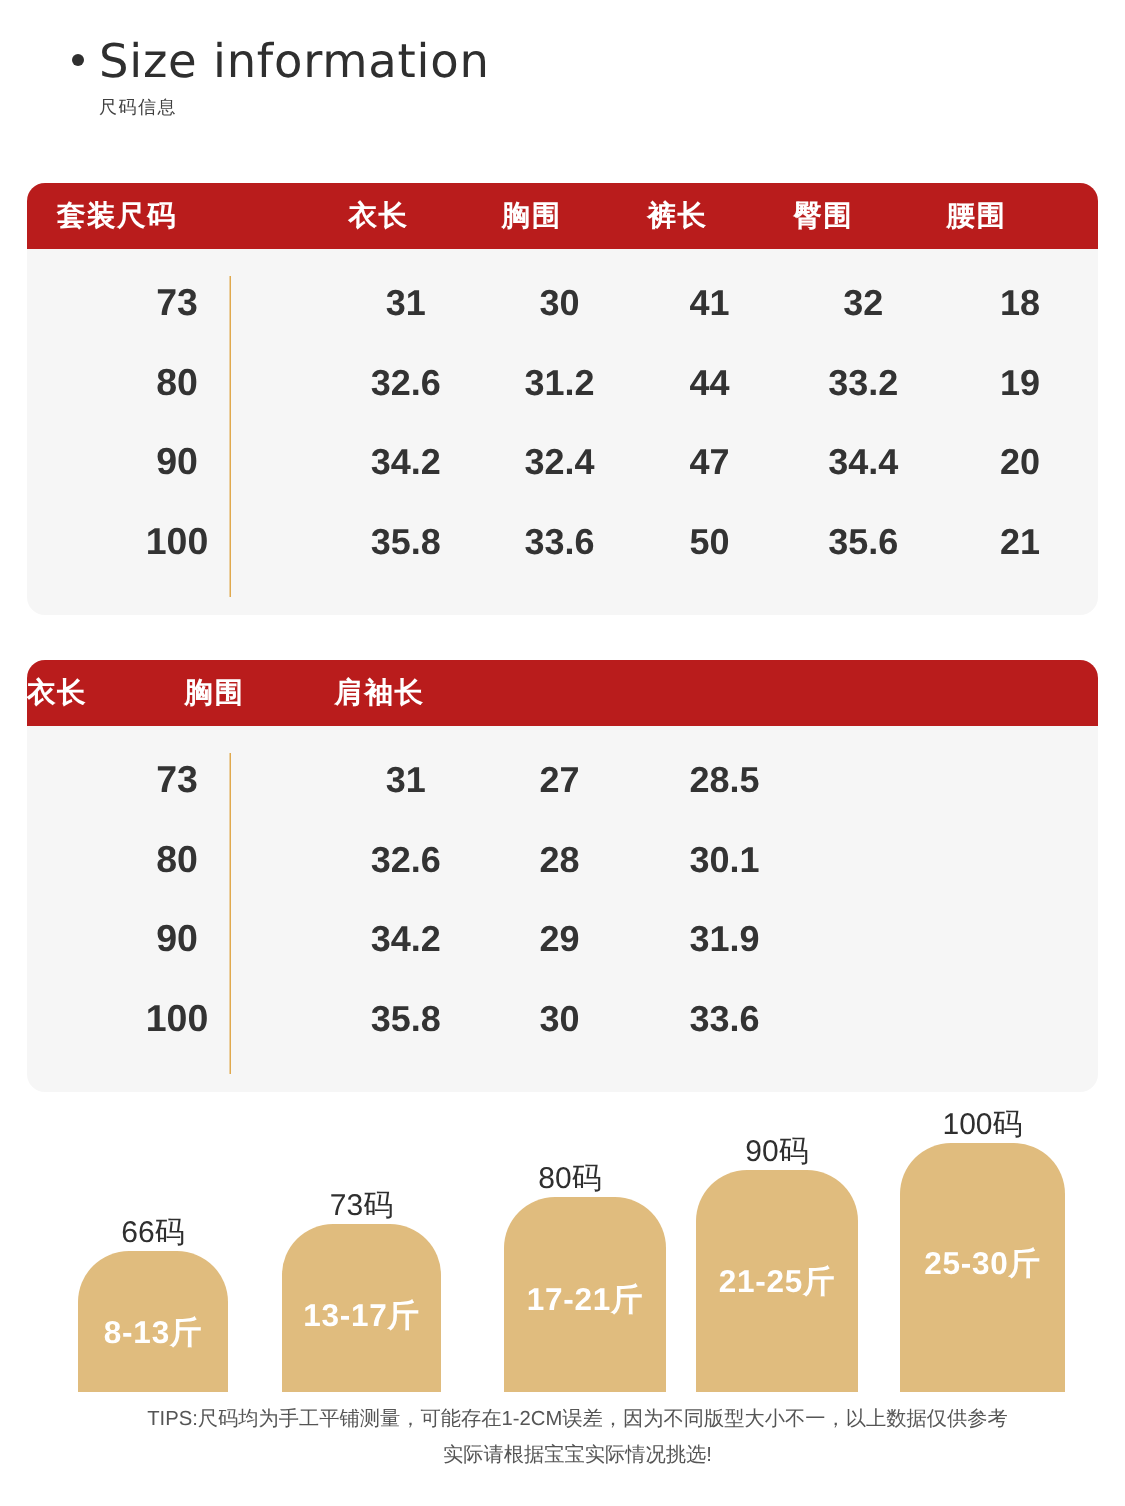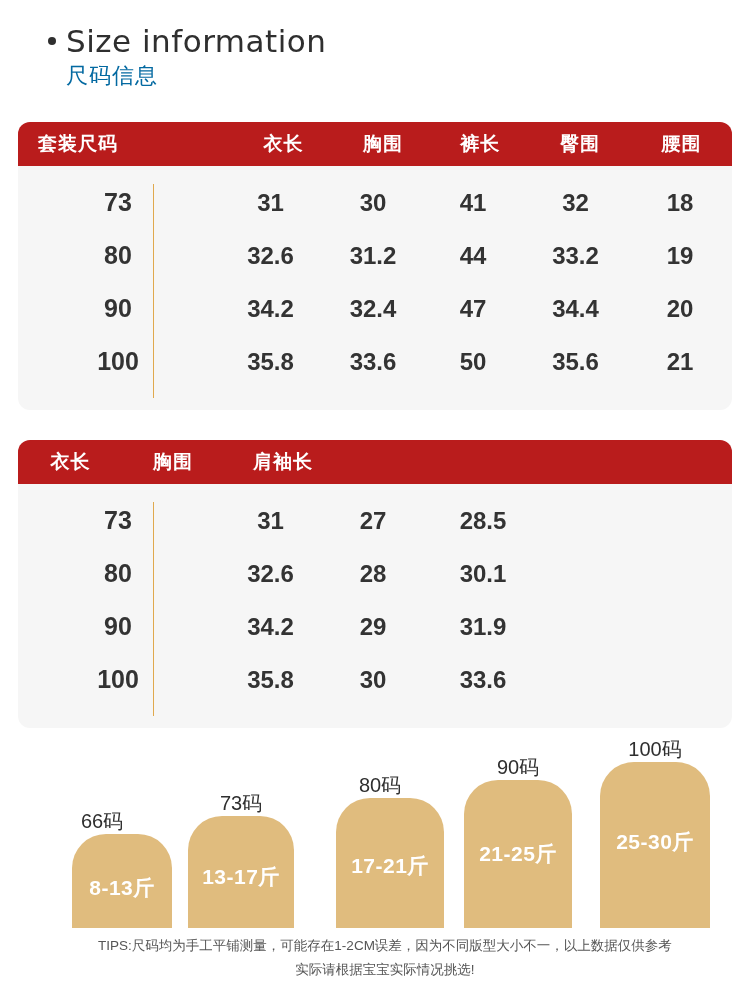--- a/index.html
+++ b/index.html
@@ -36,22 +36,22 @@
     width: 8px;
     height: 8px;
     border-radius: 50%;
     background: #2f2f2f;
     vertical-align: 7px;
     margin-right: 10px;
   }
   .title-cn {
     margin-top: 8px;
     margin-left: 18px;
-    font-size: 22px;
-    color: #0369a1;
+    font-size: 12px;
+    color: #404040;
     letter-spacing: 1px;
     line-height: 1;
   }
 
   
   .size-card {
     position: absolute;
     left: 18px;
     width: 714px;
     border-radius: 12px;
@@ -91,21 +91,20 @@
   .cell {
     text-align: center;
     font-size: 24px;
     font-weight: 700;
     color: #333333;
   }
   .cell.size-col {
     font-size: 25px;
   }
   .head-cell {
-    text-align: center;
     font-size: 19px;
     font-weight: 700;
     color: #ffffff;
   }
   .head-cell.label-col {
     text-align: left;
     padding-left: 20px;
   }
 
   
@@ -263,21 +262,21 @@
       <div class="cell size-col c0">100</div>
       <div class="cell c1">35.8</div>
       <div class="cell c2">30</div>
       <div class="cell c3">33.6</div>
     </div>
   </div>
 </div>
 
 <div class="badges">
 
-  <div class="badge" style="left:52px; width:100px; height:94px; padding-top:40px;margin-left:20px;">
+  <div class="badge" style="left:52px; width:100px; height:94px; padding-top:40px;">
     <span class="badge-weight">8-13斤</span>
   </div>
   <div class="badge-code" style="left:52px; width:100px; top:52px;">66码</div>
 
   <div class="badge" style="left:188px; width:106px; height:112px; padding-top:47px;">
     <span class="badge-weight">13-17斤</span>
   </div>
   <div class="badge-code" style="left:188px; width:106px; top:34px;">73码</div>
 
   <div class="badge" style="left:336px; width:108px; height:130px; padding-top:54px;">

